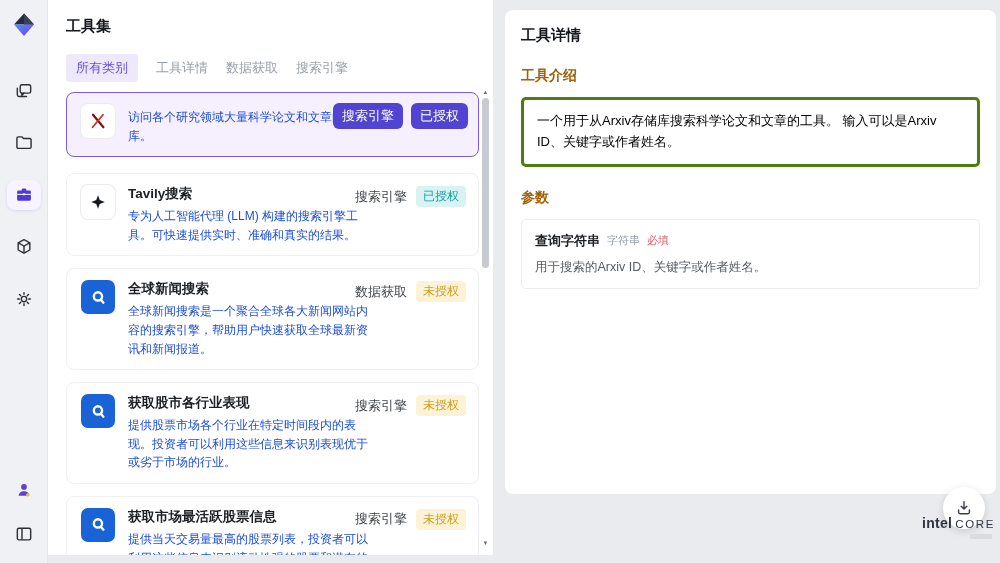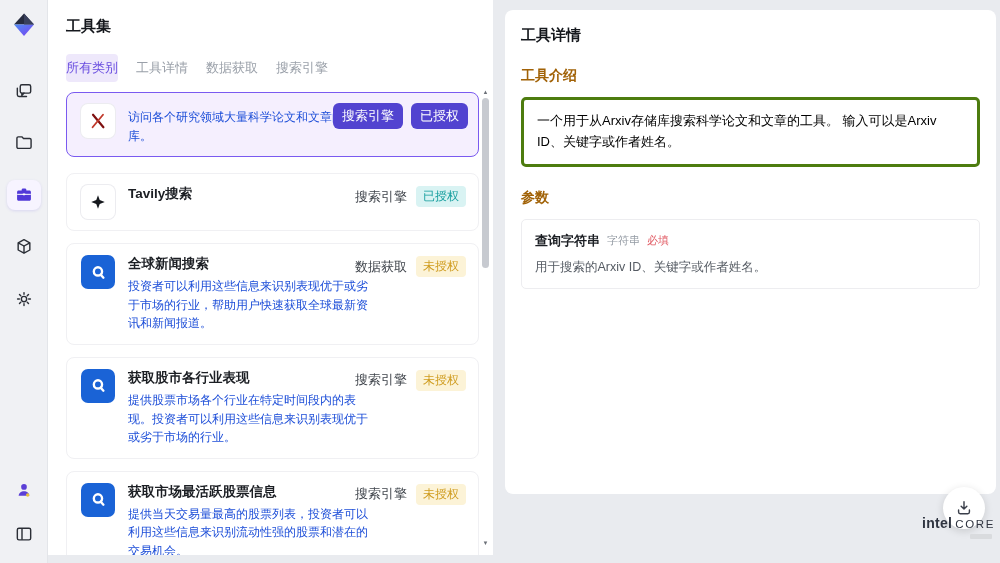--- a/index.html
+++ b/index.html
@@ -12,21 +12,21 @@
   .nav-icons { margin-top:36px; display:flex; flex-direction:column; gap:22px; align-items:center; }
   .nav-btn { width:34px; height:30px; border-radius:8px; display:flex; align-items:center; justify-content:center; cursor:pointer; }
   .nav-btn.active { background:#f7f4ff; box-shadow:0 1px 3px rgba(90,70,220,.15); }
   .sidebar-bottom { position:absolute; bottom:14px; left:0; width:48px; display:flex; flex-direction:column; gap:14px; align-items:center; }
 
   
   .left-panel { position:absolute; left:48px; top:0; width:445px; height:555px; background:#fff; overflow:hidden; }
   .page-title { font-size:15px; font-weight:bold; color:#15181d; padding:17px 0 0 18px; }
   .tabs { display:flex; align-items:center; gap:18px; margin:18px 0 0 18px; }
   .tab { font-size:13px; color:#9aa0a9; padding:5px 0; cursor:pointer; white-space:nowrap; }
-  .tab.active { background:#eee8fb; color:#6a4ee0; padding:5px 0; border-radius:4px; }
+  .tab.active { background:#eee8fb; color:#6a4ee0; padding:5px 10px; border-radius:4px; }
 
   .tool-list { margin:10px 14px 0 18px; }
   .tool-card { position:relative; background:#fff; border:1px solid #f0f0f3; border-radius:8px; padding:11px 14px; margin-bottom:12px; display:flex; cursor:pointer; }
   .tool-card.selected { background:#f5effe; border:1.5px solid #7a5af0; margin-bottom:16px; }
   .tool-icon { width:34px; height:34px; border-radius:7px; background:#f5f6f8; flex:0 0 34px; display:flex; align-items:center; justify-content:center; margin-right:13px; overflow:hidden; }
   .tool-icon.white { background:#fff; box-shadow:0 0 0 1px #ececf0; }
   .tool-icon.blue { background:#1a63d6; }
   .tool-text { width:245px; }
   .tool-name { font-size:13.5px; font-weight:bold; color:#1c1f24; }
   .tool-desc { font-size:12px; color:#1d4ed8; line-height:1.55; margin-top:4px; }
@@ -177,37 +177,38 @@
     </div>
 
     <div class="tool-card">
       <div class="tool-icon white">
         <svg width="18" height="18" viewBox="0 0 24 24">
           <path d="M12 3l2.3 6.2L21 12l-6.7 2.8L12 21l-2.3-6.2L3 12l6.7-2.8z" fill="#15181d"></path>
         </svg>
       </div>
       <div class="tool-text">
         <div class="tool-name">Tavily搜索</div>
+        <div class="tool-desc">专为人工智能代理 (LLM) 构建的搜索引擎工具。可快速提供实时、准确和真实的结果。</div>
       </div>
       <div class="tool-meta">
         <span class="cat-label">搜索引擎</span>
         <span class="badge cyan">已授权</span>
       </div>
     </div>
 
     <div class="tool-card">
       <div class="tool-icon blue">
         <svg width="19" height="19" viewBox="0 0 24 24" fill="none" stroke="#fff" stroke-width="3" stroke-linecap="round">
           <circle cx="11.3" cy="10.6" r="5.2"></circle>
           <path d="M14.6 14.6l3.6 4"></path>
         </svg>
       </div>
       <div class="tool-text">
         <div class="tool-name">全球新闻搜索</div>
-        <div class="tool-desc">投资者可以利用这些信息来识别表现优于或劣于市场的行业，帮助用户快速获取全球最新资讯和新闻报道。</div>
+        <div class="tool-desc">全球新闻搜索是一个聚合全球各大新闻网站内容的搜索引擎，帮助用户快速获取全球最新资讯和新闻报道。</div>
       </div>
       <div class="tool-meta">
         <span class="cat-label">数据获取</span>
         <span class="badge yellow">未授权</span>
       </div>
     </div>
 
     <div class="tool-card">
       <div class="tool-icon blue">
         <svg width="19" height="19" viewBox="0 0 24 24" fill="none" stroke="#fff" stroke-width="3" stroke-linecap="round">

